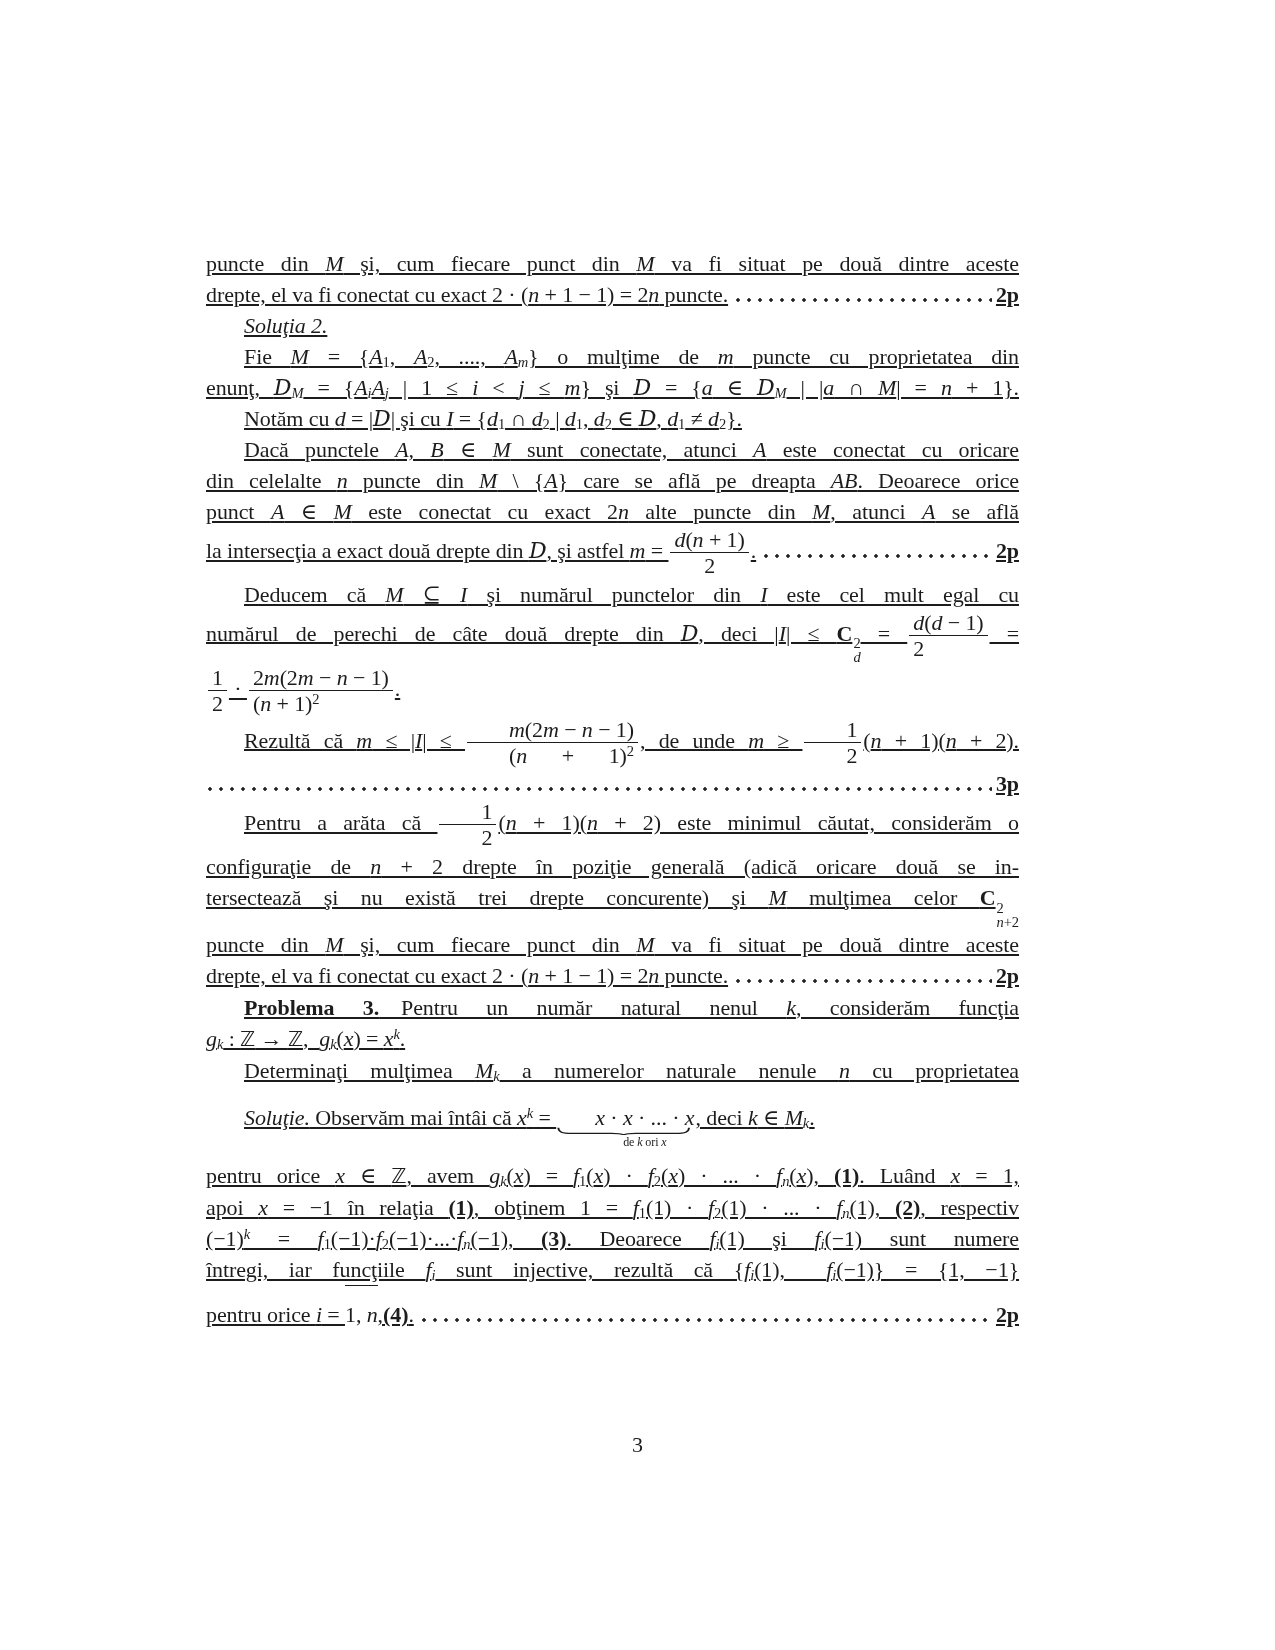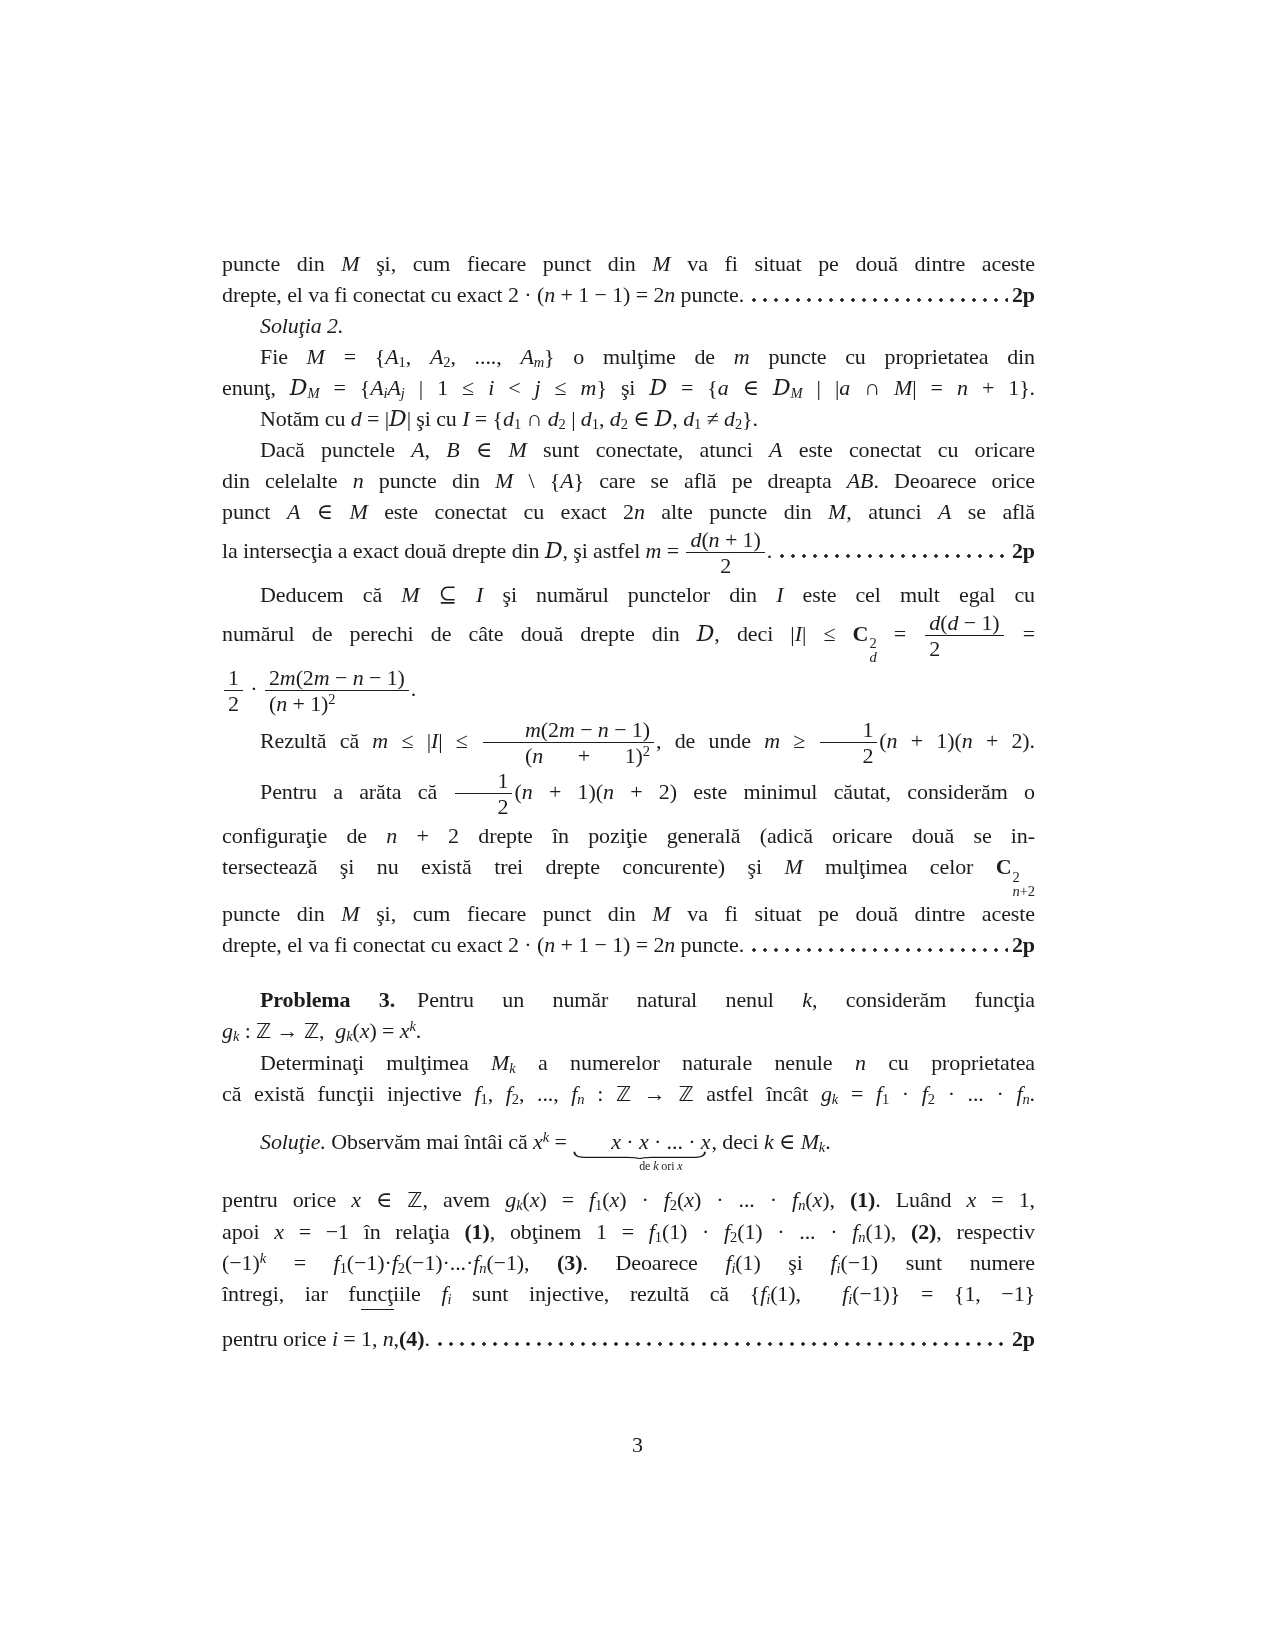--- a/index.html
+++ b/index.html
@@ -5,29 +5,30 @@
   html,body{margin:0;padding:0;background:#fff;}
   .page{
     position:relative;
     width:1275px;height:1650px;
     background:#ffffff;
     font-family:"Liberation Serif","DejaVu Serif",serif;
     color:#1c1c1c;
     overflow:hidden;
   }
   .content{
-    position:absolute;left:222px;top:248px;width:813px;
+    position:absolute;left:206px;top:248px;width:813px;
     font-size:22px;line-height:31px;
     letter-spacing:-0.1px;
+    text-decoration:underline;
   }
   .line{min-height:31px;}
   .line.just{text-align:justify;text-align-last:justify;}
   .line.left{text-align:left;text-align-last:left;}
   .line.ind{text-indent:38px;text-align:center;}
-  .gap-a{margin-top:24px;}
+  .gap-a{margin-top:1px;}
   .gap-b{margin-top:16px;margin-bottom:27px;}
   i{font-style:italic;}
   b,.pts{font-weight:bold;}
   sub,sup{font-size:0.66em;line-height:0;}
   sup{vertical-align:0.5em;}
   sub{vertical-align:-0.22em;}
   .cal{font-family:"DejaVu Serif",serif;font-style:italic;}
   .bb{font-family:"DejaVu Sans",sans-serif;font-size:0.93em;}
   
   .frac{display:inline-block;vertical-align:middle;text-align:center;line-height:1.15;margin:0 2px;}
@@ -80,36 +81,39 @@
         <span class="leader"></span>
         <span class="pts">2p</span>
       </div>
       <div class="line just ind">Deducem că <i>M</i> ⊆ <i>I</i> şi numărul punctelor din <i>I</i> este cel mult egal cu</div>
       <div class="line just">numărul de perechi de câte două drepte din <i class="cal">D</i>, deci |<i>I</i>| ≤ <b>C</b><span class="stk">
           <span>2</span>
           <span><i>d</i></span>
         </span> = <span class="frac"><span class="fn"><i>d</i>(<i>d</i> − 1)</span><span class="fd">2</span></span> =</div>
       <div class="line left"><span class="frac"><span class="fn">1</span><span class="fd">2</span></span> · <span class="frac"><span class="fn">2<i>m</i>(2<i>m</i> − <i>n</i> − 1)</span><span class="fd">(<i>n</i> + 1)<sup>2</sup></span></span>.</div>
       <div class="line just ind">Rezultă că <i>m</i> ≤ |<i>I</i>| ≤ <span class="frac"><span class="fn"><i>m</i>(2<i>m</i> − <i>n</i> − 1)</span><span class="fd">(<i>n</i> + 1)<sup>2</sup></span></span>, de unde <i>m</i> ≥ <span class="frac"><span class="fn">1</span><span class="fd">2</span></span>(<i>n</i> + 1)(<i>n</i> + 2).</div>
+      <div class="line dotsonly flexline">
+        <span class="leader"></span>
+        <span class="pts">3p</span>
+      </div>
       <div class="line just ind">Pentru a arăta că <span class="frac"><span class="fn">1</span><span class="fd">2</span></span>(<i>n</i> + 1)(<i>n</i> + 2) este minimul căutat, considerăm o</div>
       <div class="line just">configuraţie de <i>n</i> + 2 drepte în poziţie generală (adică oricare două se in-</div>
       <div class="line just">tersectează şi nu există trei drepte concurente) şi <i>M</i> mulţimea celor <b>C</b><span class="stk">
           <span>2</span>
           <span><i>n</i>+2</span>
         </span></div>
       <div class="line just">puncte din <i>M</i> şi, cum fiecare punct din <i>M</i> va fi situat pe două dintre aceste</div>
       <div class="line flexline">
         <span class="lt">drepte, el va fi conectat cu exact 2 · (<i>n</i> + 1 − 1) = 2<i>n</i> puncte.</span>
         <span class="leader"></span>
         <span class="pts">2p</span>
       </div>
       <div class="line just ind gap-a"><b>Problema 3.</b> Pentru un număr natural nenul <i>k</i>, considerăm funcţia</div>
       <div class="line left"><i>g<sub>k</sub></i> : <span class="bb">ℤ</span> → <span class="bb">ℤ</span>,&nbsp; <i>g<sub>k</sub></i>(<i>x</i>) = <i>x<sup>k</sup></i>.</div>
       <div class="line just ind">Determinaţi mulţimea <i>M<sub>k</sub></i> a numerelor naturale nenule <i>n</i> cu proprietatea</div>
-      <div class="line just">că există funcţii injective <i>f</i><sub>1</sub>, <i>f</i><sub>2</sub>, ..., <i>f<sub>n</sub></i> : <span class="bb">ℤ</span> → <span class="bb">ℤ</span> astfel încât <i>g<sub>k</sub></i> = <i>f</i><sub>1</sub> · <i>f</i><sub>2</sub> · ... · <i>f<sub>n</sub></i>.</div>
       <div class="line left ind gap-b"><i>Soluţie.</i> Observăm mai întâi că <i>x<sup>k</sup></i> = <span class="ub"><i>x</i> · <i>x</i> · ... · <i>x</i><span class="ub-brace">
             <svg viewBox="0 0 100 10" preserveAspectRatio="none">
               <path d="M1 1 C1 6.5 4 8 11 8 L41 8 C46 8 48.5 8.6 50 10 C51.5 8.6 54 8 59 8 L89 8 C96 8 99 6.5 99 1" fill="none" stroke="#1c1c1c" stroke-width="1.4"></path>
             </svg>
           </span><span class="ub-label">de <i>k</i> ori <i>x</i></span></span>, deci <i>k</i> ∈ <i>M<sub>k</sub></i>.</div>
       <div class="line just">pentru orice <i>x</i> ∈ <span class="bb">ℤ</span>, avem <i>g<sub>k</sub></i>(<i>x</i>) = <i>f</i><sub>1</sub>(<i>x</i>) · <i>f</i><sub>2</sub>(<i>x</i>) · ... · <i>f<sub>n</sub></i>(<i>x</i>), <b>(1)</b>. Luând <i>x</i> = 1,</div>
       <div class="line just">apoi <i>x</i> = −1 în relaţia <b>(1)</b>, obţinem 1 = <i>f</i><sub>1</sub>(1) · <i>f</i><sub>2</sub>(1) · ... · <i>f<sub>n</sub></i>(1), <b>(2)</b>, respectiv</div>
       <div class="line just">(−1)<sup><i>k</i></sup> = <i>f</i><sub>1</sub>(−1)·<i>f</i><sub>2</sub>(−1)·...·<i>f<sub>n</sub></i>(−1), <b>(3)</b>. Deoarece <i>f<sub>i</sub></i>(1) şi <i>f<sub>i</sub></i>(−1) sunt numere</div>
       <div class="line just">întregi, iar funcţiile <i>f<sub>i</sub></i> sunt injective, rezultă că {<i>f<sub>i</sub></i>(1),&nbsp; <i>f<sub>i</sub></i>(−1)} = {1, −1}</div>
       <div class="line flexline">

